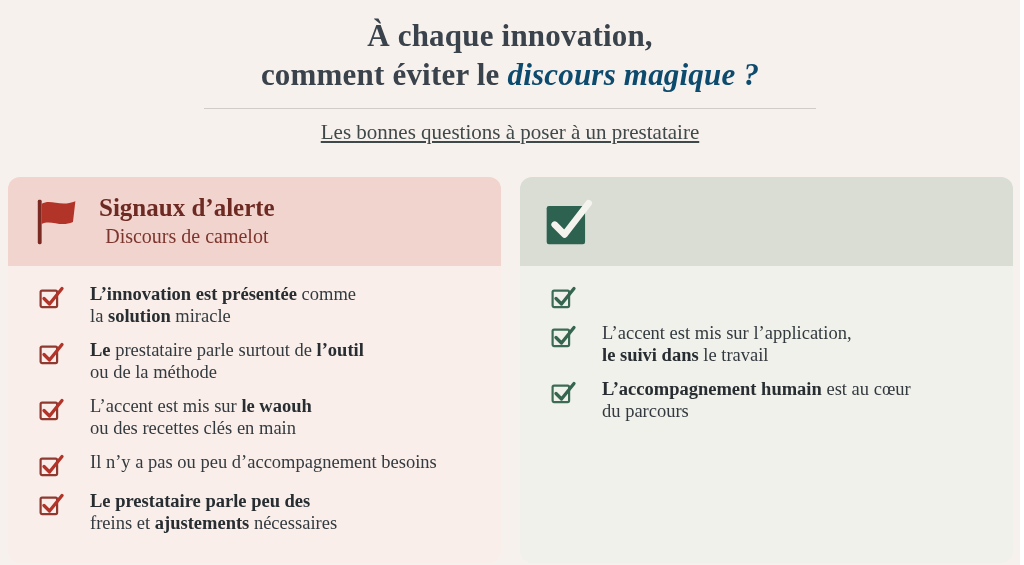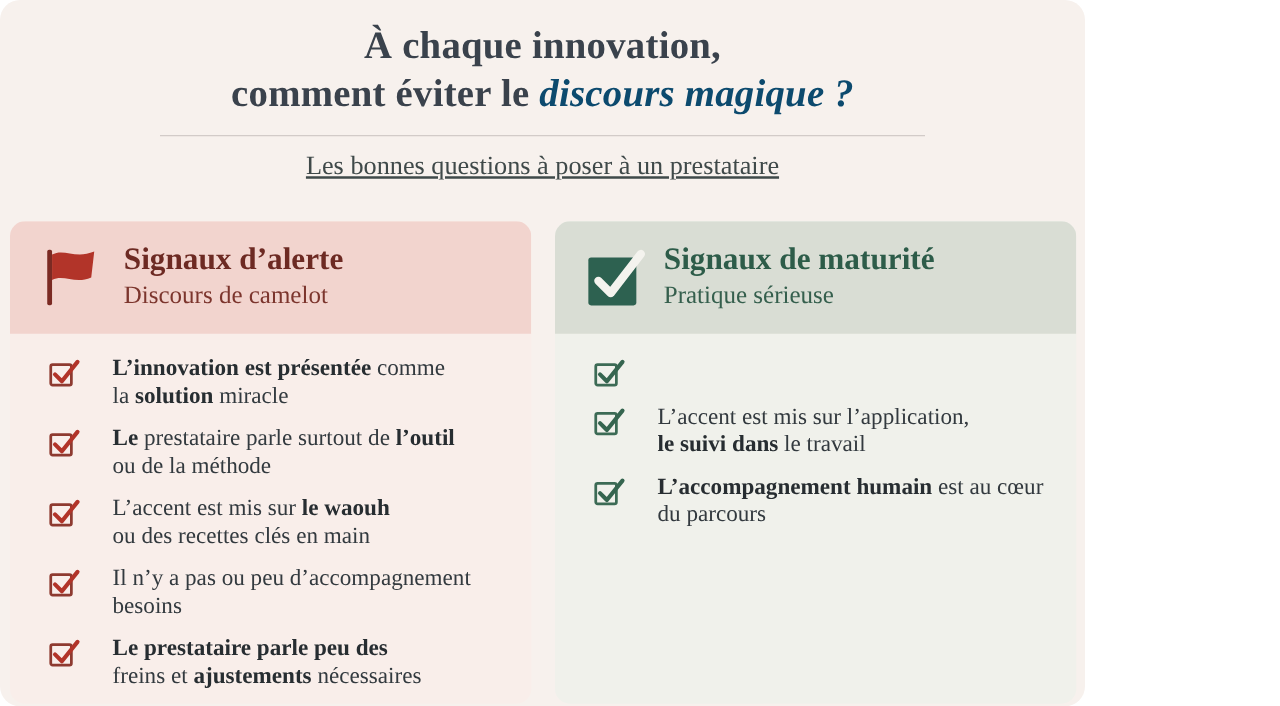--- a/index.html
+++ b/index.html
@@ -1,22 +1,21 @@
 <!DOCTYPE html>
 <html lang="fr"><head>
 <meta charset="utf-8">
 <style>
   html,body{margin:0;padding:0;}
   .stage{
     position:relative;
-    width:868px;height:565px;
+    width:1020px;height:565px;
     background:#f7f1ed;
     font-family:"Liberation Serif","DejaVu Serif",serif;
     overflow:hidden;
-    border-radius:16px;
   }
   
   .page-head{ text-align:center; padding-top:16px; }
   .title{
     margin:0;
     font-size:31px; line-height:39px; font-weight:700;
     color:#3a424c; letter-spacing:.2px;
   }
   .title .hl{ color:#0c4a6e;font-style:italic; }
   .divider{
@@ -34,20 +33,21 @@
   }
   .panel{
     flex:1 1 0; border-radius:12px; overflow:hidden;
     display:flex; flex-direction:column;
   }
   .panel--red  { background:#f9eeea; }
   .panel--green{ background:#f0f1eb; }
   .panel-header{
     display:flex; align-items:flex-start; gap:13px;
     padding:16px 6px 13px 24px;
+    text-align:center;
   }
   .panel--red  .panel-header{ background:#f2d4ce; }
   .panel--green .panel-header{ background:#d9ddd4; }
   .hicon{ flex:0 0 auto; display:block; margin-top:2px; }
   .htext h2{
     margin:0; font-size:25px; line-height:29px; font-weight:700;
   }
   .htext p{
     margin:2px 0 0 0; font-size:20px; line-height:24px; font-weight:400;
   }
@@ -159,24 +159,20 @@
     </section>
 
     <section class="panel panel--green">
       <header class="panel-header">
         <span class="hicon">
           <svg width="50" height="54" viewBox="0 0 56 56" aria-hidden="true">
             <rect x="3" y="10" width="43" height="43" rx="2.5" fill="#2d6150"></rect>
             <path d="M12 31 L23 42 L50 7" fill="none" stroke="#f4f3ee" stroke-width="7.5" stroke-linecap="round" stroke-linejoin="round"></path>
           </svg>
         </span>
-        <div class="htext">
-          <h2>Signaux de maturité</h2>
-          <p>Pratique sérieuse</p>
-        </div>
       </header>
       <ul class="panel-list">
   <li class="item">
     <span class="marker">
       <svg width="27" height="25" viewBox="0 0 27 25" aria-hidden="true">
         <rect class="box" x="2.6" y="5.6" width="16.5" height="16.5" rx="1.5"></rect>
         <path class="tick" d="M6 13.5 L11.5 19 L24 3.5"></path>
       </svg>
     </span>
   </li>

